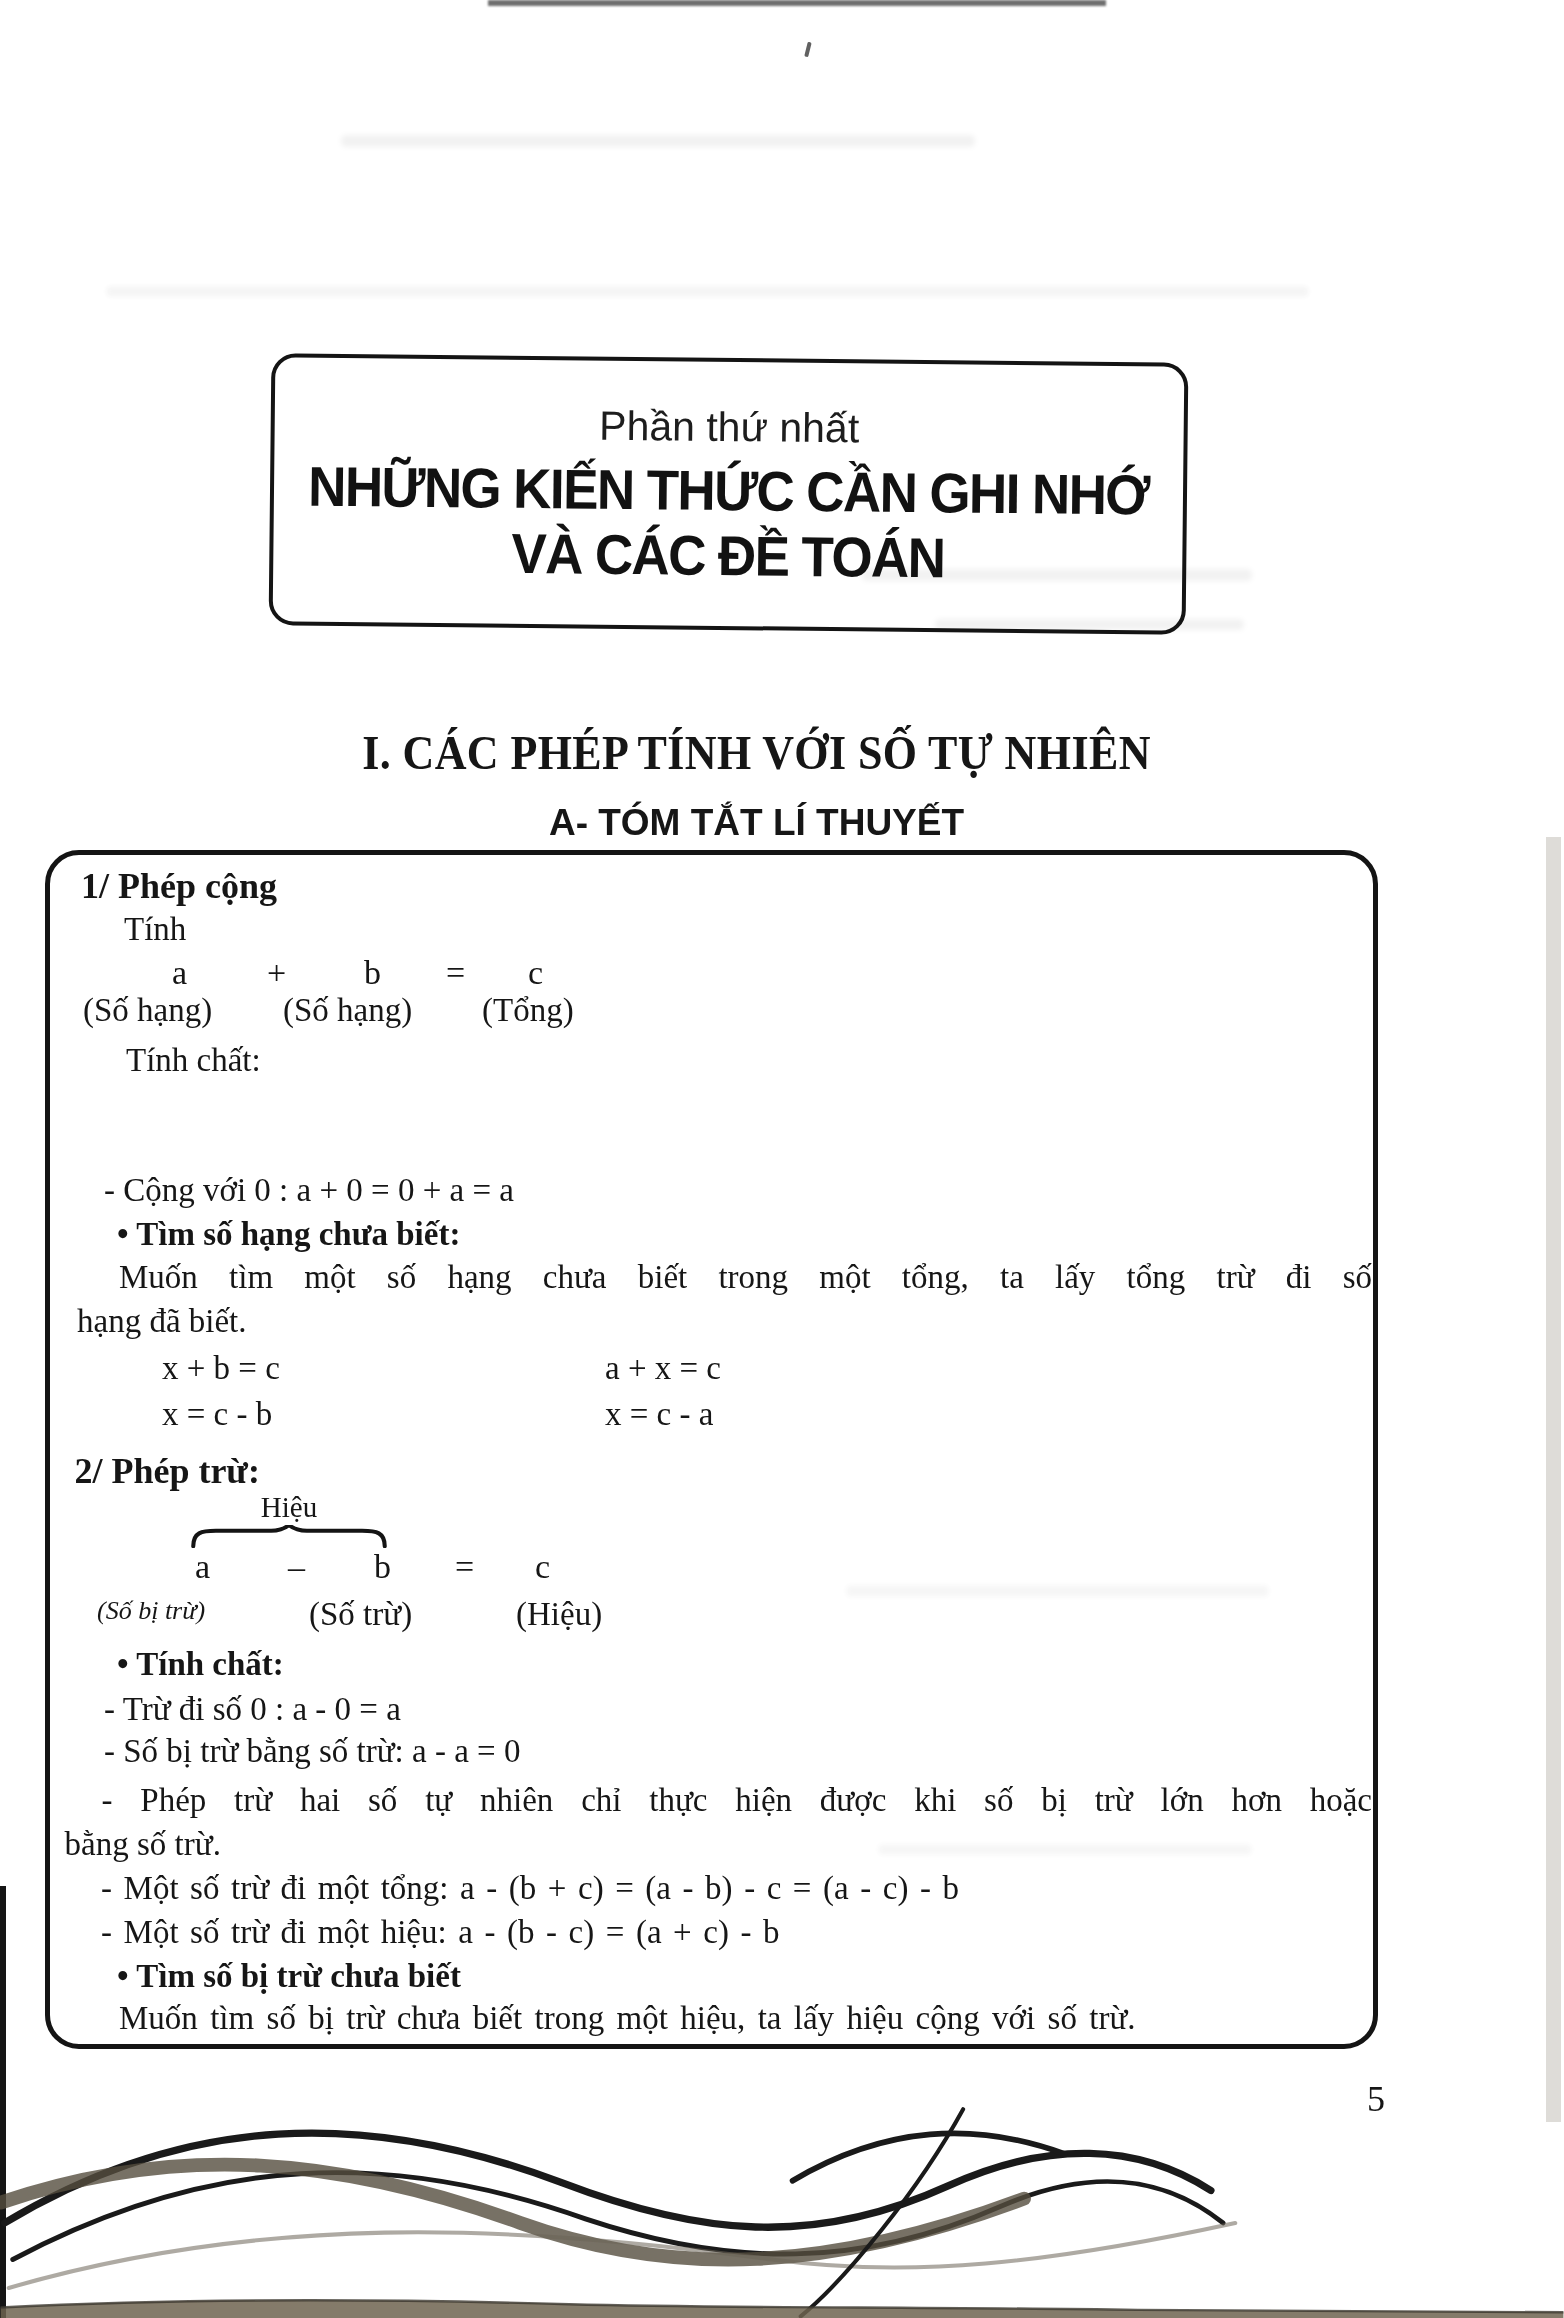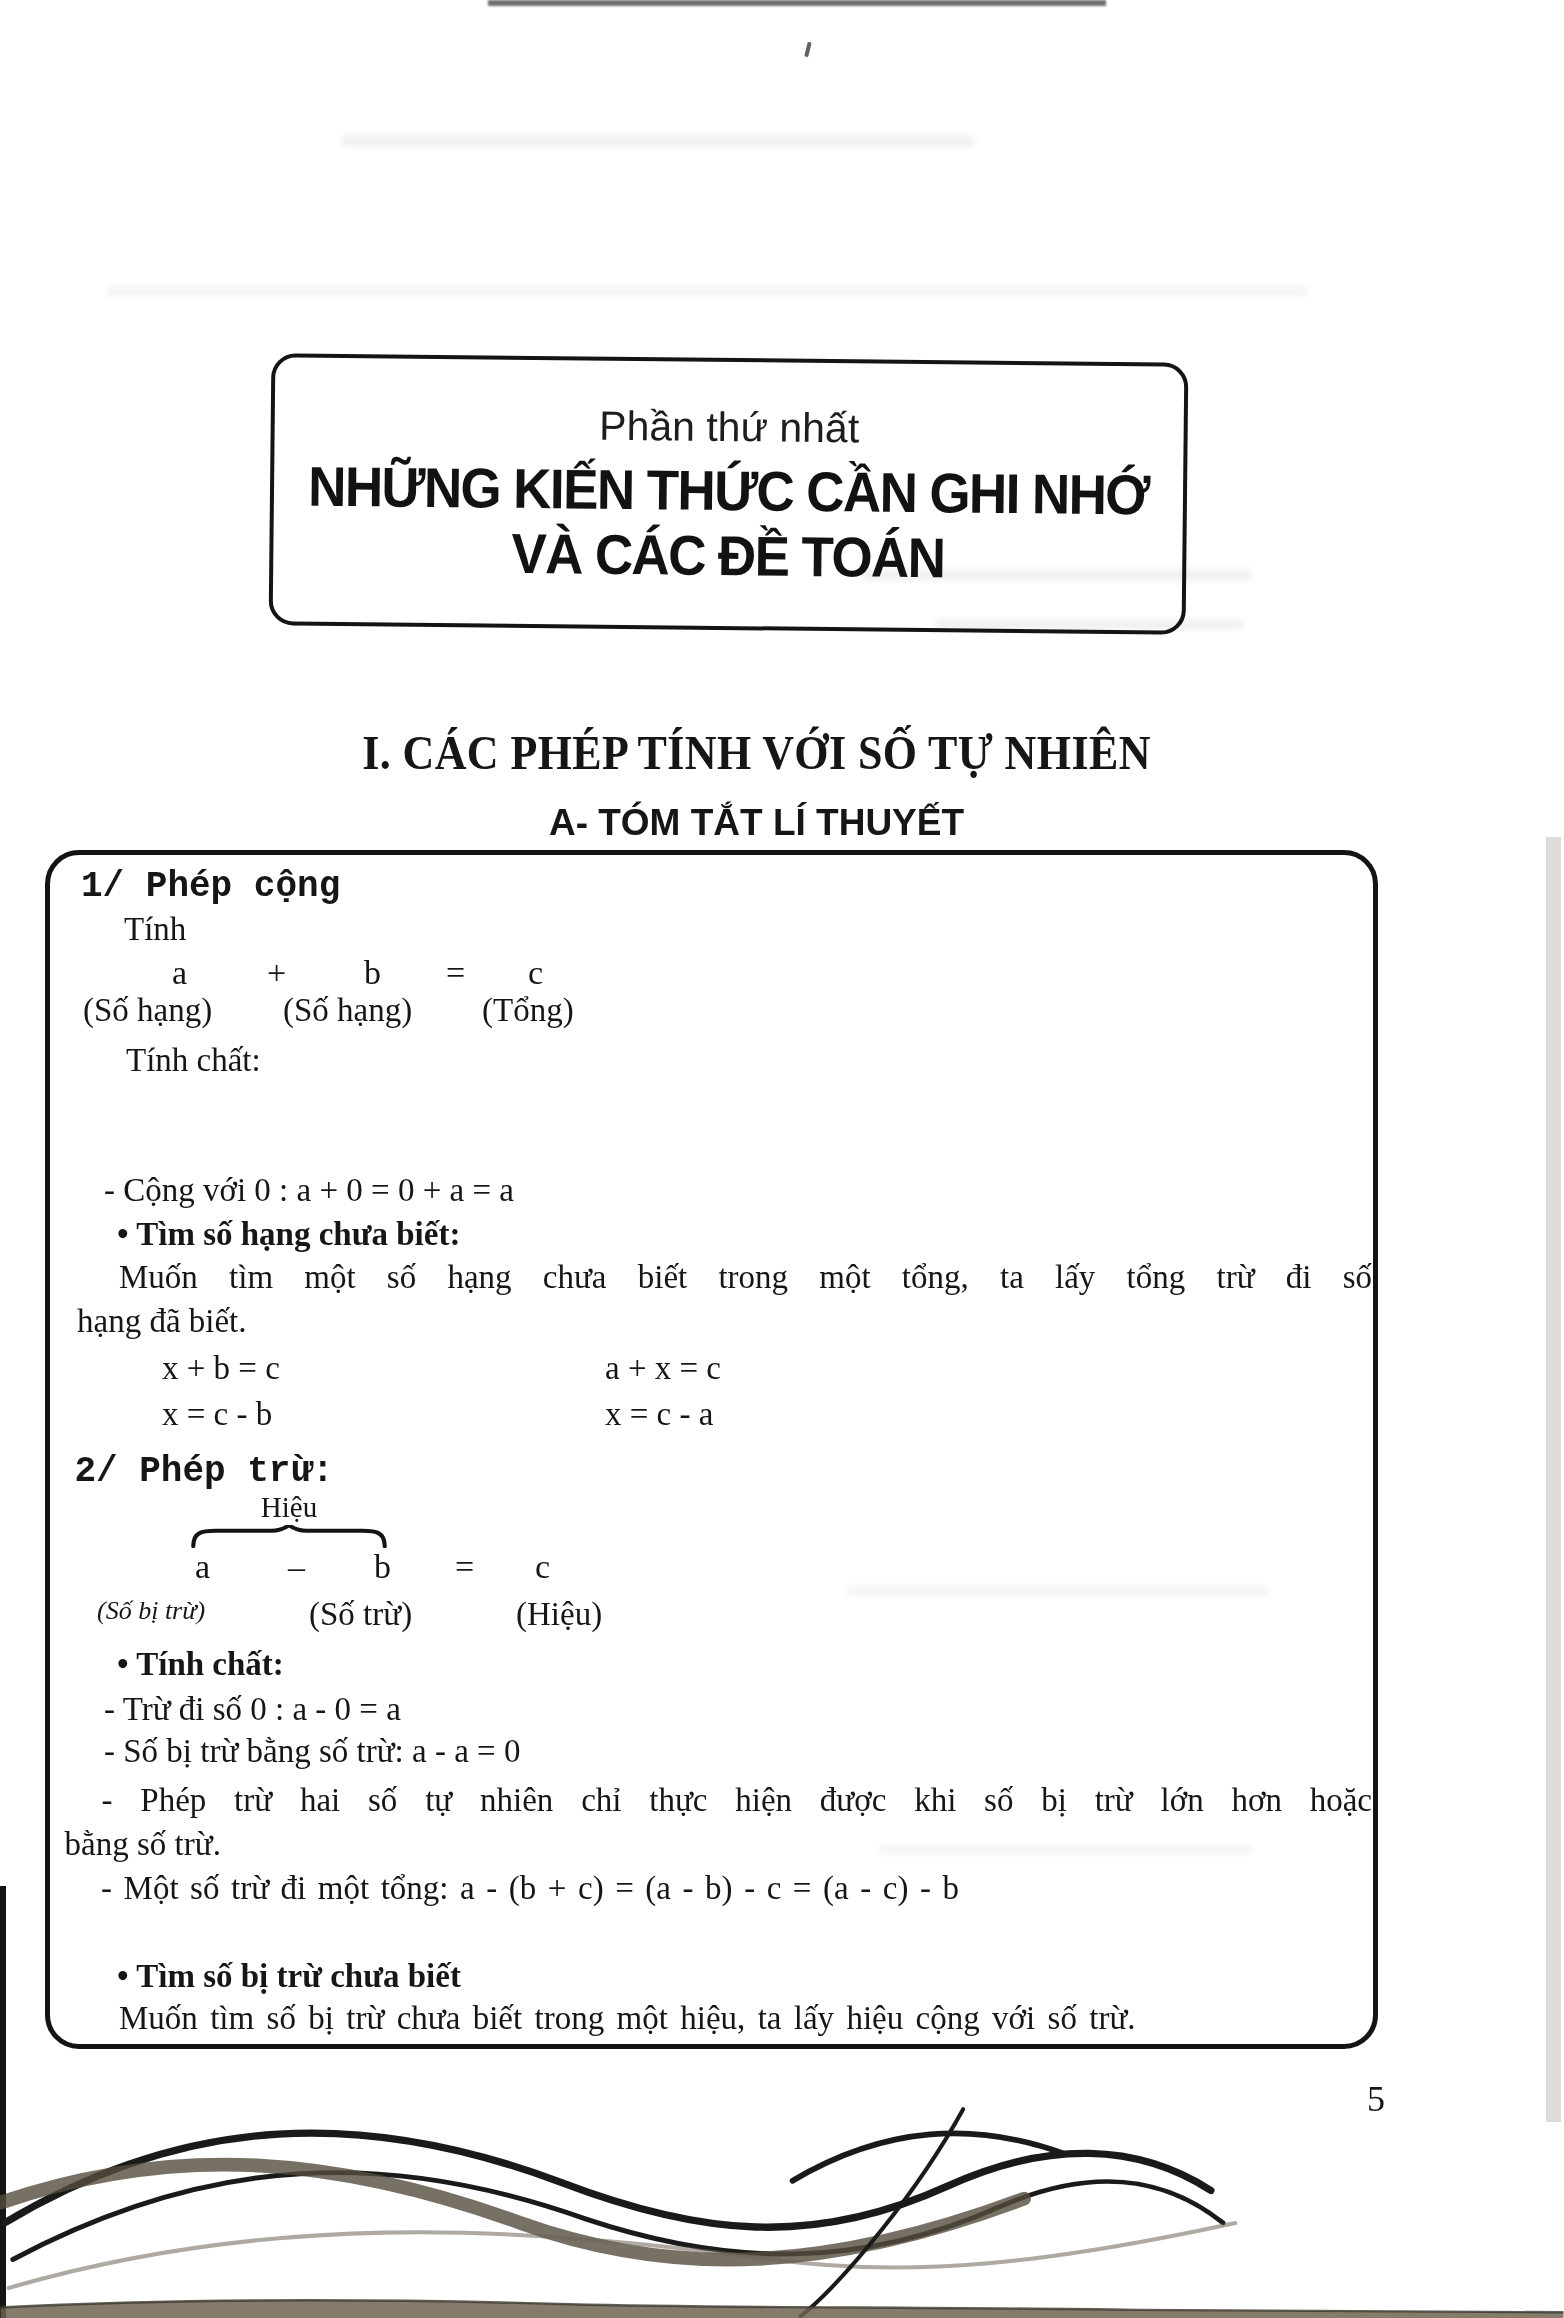--- a/index.html
+++ b/index.html
@@ -36,21 +36,21 @@
   
   .center-wrap{left:33px;width:1447px;text-align:center;white-space:nowrap;}
   .h-section{top:728px;font-weight:bold;font-size:44px;letter-spacing:0.4px;transform:scaleY(1.08);}
   .h-sub{top:802px;font-family:"Liberation Sans",sans-serif;font-weight:bold;font-size:37px;}
   
   .theory-box{
     left:45px;top:850px;width:1333px;height:1199px;
     border:5.7px solid #141414;border-radius:34px;
   }
   .line{position:absolute;font-size:33px;line-height:41px;white-space:nowrap;color:var(--ink);}
-  .bold-sans{font-family:Liberation Mono, monospace;font-weight:bold;font-size:36px;}
+  .bold-sans{font-family:Liberation Serif, serif;font-weight:bold;font-size:36px;}
   .bold-serif{font-weight:bold;margin-left:44px;}
   .jline{white-space:normal;text-align:justify;text-align-last:justify;line-height:41px;}
   .tok{position:absolute;font-size:34px;}
   .brace-group{position:absolute;width:198px;text-align:center;}
   .brace-label{font-size:29px;line-height:31px;}
   .brace-svg{display:block;margin-top:1.6px;}
   
   .pagenum{left:1367px;top:2078px;font-size:36px;}
   .swoosh{left:0;top:2093px;}
 </style>
@@ -129,20 +129,21 @@
     <span class="tok" style="left:466px;font-size:33px;">(Hiệu)</span>
   </div>
 
   <div class="line bold-serif" style="left:23px;top:789px;">• Tính chất:</div>
   <div class="line" style="left:54px;top:834px;">- Trừ đi số 0 : a - 0 = a</div>
   <div class="line" style="left:54px;top:876px;">- Số bị trừ bằng số trừ: a - a = 0</div>
 
   <div class="line jline" style="left:23px;top:925px;width:1299px;text-indent:28.5px;">- Phép trừ hai số tự nhiên chỉ thực hiện được khi số bị trừ lớn hơn hoặc</div>
   <div class="line" style="left:14.6px;top:969px;">bằng số trừ.</div>
   <div class="line" style="left:51px;top:1013px;word-spacing:3.3px;">- Một số trừ đi một tổng: a - (b + c) = (a - b) - c = (a - c) - b</div>
+  <div class="line" style="left:51px;top:1057px;word-spacing:3.3px;">- Một số trừ đi một hiệu: a - (b - c) = (a + c) - b</div>
 
   <div class="line bold-serif" style="left:23px;top:1101px;">• Tìm số bị trừ chưa biết</div>
   <div class="line" style="left:69px;top:1143px;word-spacing:4.1px;">Muốn tìm số bị trừ chưa biết trong một hiệu, ta lấy hiệu cộng với số trừ.</div>
 </div>
 
 <div class="abs pagenum">5</div>
 
 <svg class="abs swoosh" width="1564" height="225" viewBox="0 0 1924 277">
   <path d="M5,160 C230,25 450,20 690,110 C860,175 1000,190 1165,115 C1290,58 1400,62 1490,120" fill="none" stroke="#1a1a1a" stroke-width="9" stroke-linecap="round"></path>
   <path d="M15,205 C260,75 480,70 720,155 C900,215 1060,215 1230,140 C1340,92 1430,100 1505,160" fill="none" stroke="#1a1a1a" stroke-width="6" stroke-linecap="round"></path>

